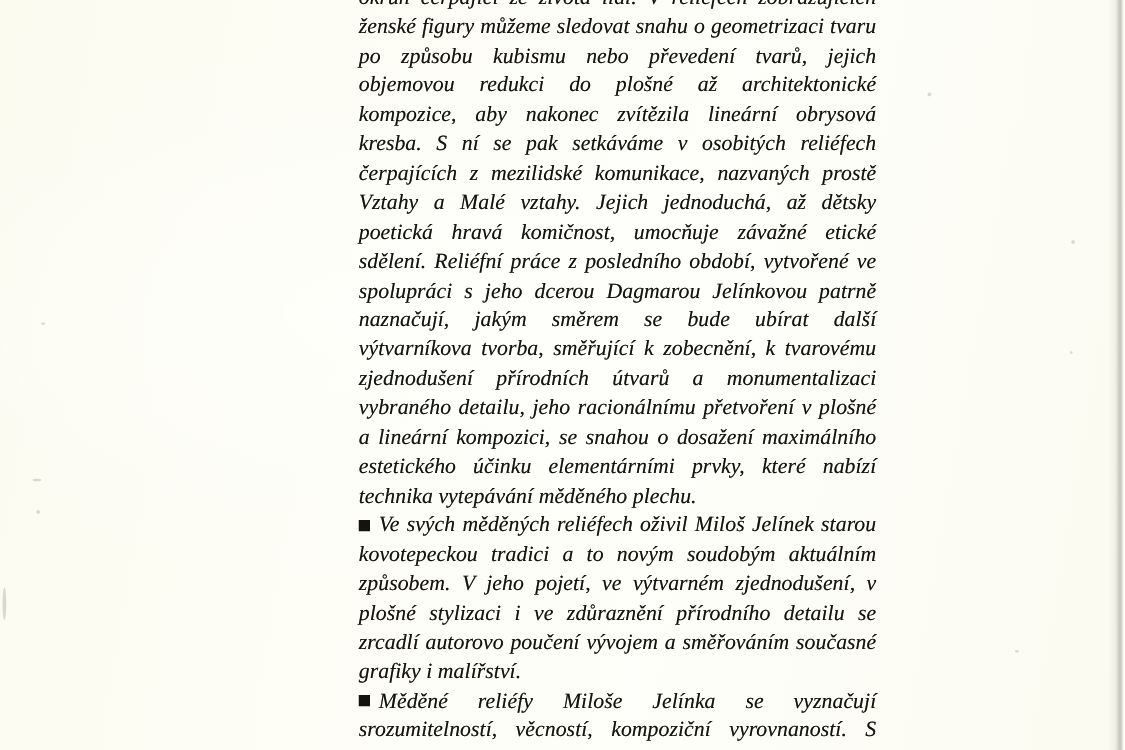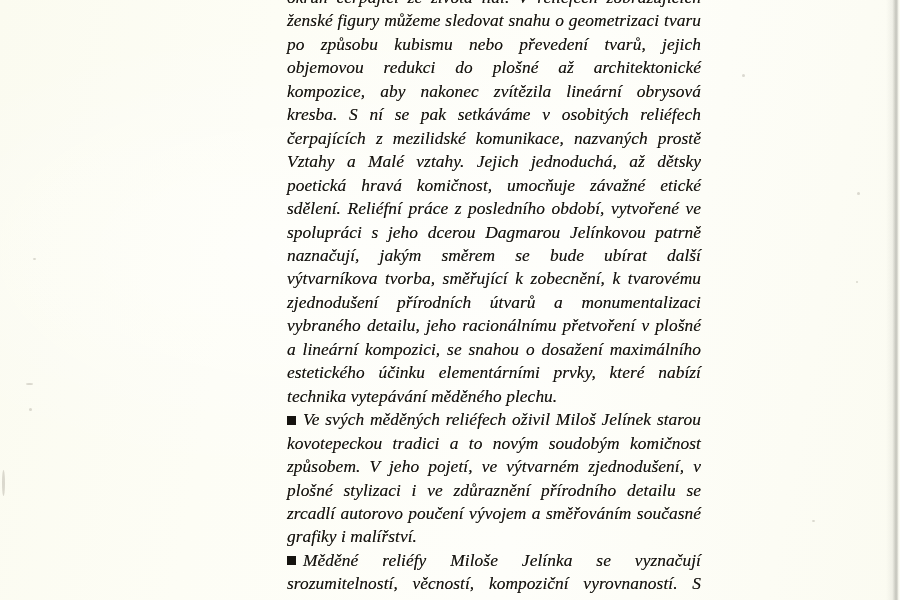--- a/index.html
+++ b/index.html
@@ -111,21 +111,21 @@
   <div class="speck" style="left:742px; top:74px;  width:3px; height:3px;"></div>
   <div class="speck" style="left:812px; top:520px; width:3px; height:2px;"></div>
 
   <div class="text-column">
 
     <p class="para">
       <span>okruh čerpající ze života lidí. V reliéfech zobrazujících ženské figury můžeme sledovat snahu o geometrizaci tvaru po způsobu kubismu nebo převedení tvarů, jejich objemovou redukci do plošné až architektonické kompozice, aby nakonec zvítězila lineární obrysová kresba. S ní se pak setkáváme v osobitých reliéfech čerpajících z mezilidské komunikace, nazvaných prostě Vztahy a Malé vztahy. Jejich jednoduchá, až dětsky poetická hravá komičnost, umocňuje závažné etické sdělení. Reliéfní práce z posledního období, vytvořené ve spolupráci s jeho dcerou Dagmarou Jelínkovou patrně naznačují, jakým směrem se bude ubírat další výtvarníkova tvorba, směřující k zobecnění, k tvarovému zjednodušení přírodních útvarů a monumentalizaci vybraného detailu, jeho racionálnímu přetvoření v plošné a lineární kompozici, se snahou o dosažení maximálního estetického účinku elementárními prvky, které nabízí technika vytepávání měděného plechu.</span>
     </p>
 
     <p class="para">
-      <span class="marker"></span><span>Ve svých měděných reliéfech oživil Miloš Jelínek starou kovotepeckou tradici a to novým soudobým komičnost způsobem. V jeho pojetí, ve výtvarném zjednodušení, v plošné stylizaci i ve zdůraznění přírodního detailu se zrcadlí autorovo poučení vývojem a směřováním současné grafiky i malířství.</span>
+      <span class="marker"></span><span>Ve svých měděných reliéfech oživil Miloš Jelínek starou kovotepeckou tradici a to novým soudobým aktuálním způsobem. V jeho pojetí, ve výtvarném zjednodušení, v plošné stylizaci i ve zdůraznění přírodního detailu se zrcadlí autorovo poučení vývojem a směřováním současné grafiky i malířství.</span>
     </p>
 
     <p class="para">
       <span class="marker"></span><span>Měděné reliéfy Miloše Jelínka se vyznačují srozumitelností, věcností, kompoziční vyrovnaností. S řemeslným fortelem opracovává autor měděný plech, který se pro něj stal nejvhodnějším a esteticky nejúčinnějším výtvarným materiálem.</span>
     </p>
 
   </div>
 
   <div class="page-edge"></div>
 

